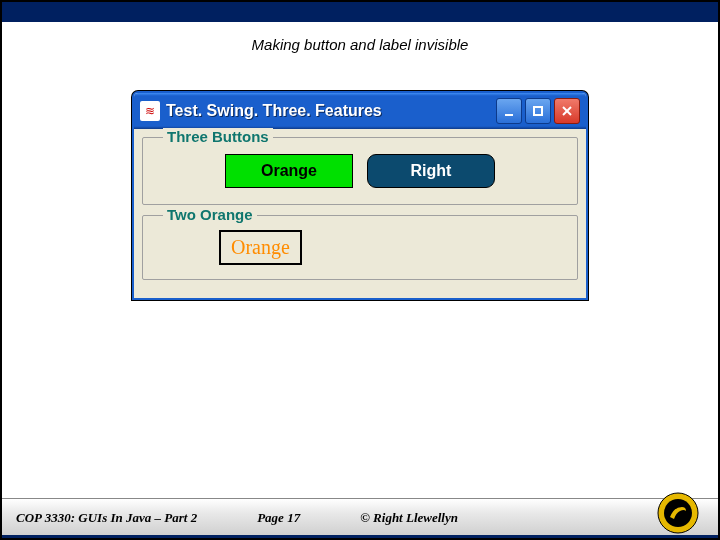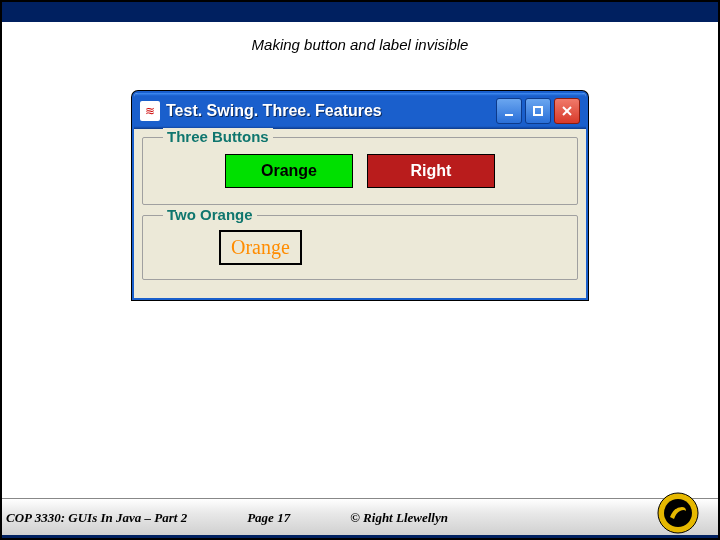--- a/index.html
+++ b/index.html
@@ -81,38 +81,38 @@
   }
   .btnrow { display: flex; gap: 14px; justify-content: center; padding: 6px 0; }
   .jbutton {
     width: 128px; height: 34px;
     border: 1px solid #000;
     font-family: Arial, sans-serif;
     font-size: 16px; font-weight: bold;
     display: flex; align-items: center; justify-content: center;
   }
   .jbutton.green { background: #00e000; color: #000; }
-  .jbutton.blue  { background: #b91c1c; color: #fff; }
+  .jbutton.blue  { background: #0c4a6e; color: #fff; border-radius: 9px; }
   .labels-inner {
     display: flex; align-items: center;
     padding: 4px 8px;
   }
   .orange-box {
     border: 2px solid #000;
     padding: 4px 10px;
     font-family: "Times New Roman", serif;
     font-size: 20px; color: #ff8c00;
     margin-left: 60px;
   }
   .footer {
     height: 40px;
     display: flex; align-items: center;
     font-size: 13px; font-weight: bold; font-style: italic;
     font-family: "Times New Roman", serif;
-    padding: 0 4px;
+    padding: 0 14px;
     position: relative;
   }
   .footer-bg {
     position: absolute; inset: 0;
     background: linear-gradient(to bottom, #fff 0%, #e8e8e8 40%, #d0d0d0 100%);
     border-top: 1px solid #888;
     border-bottom: 3px solid #002060;
   }
   .footer > span { position: relative; z-index: 1; }
   .footer-left { flex: 0 0 auto; margin-right: 60px; }

